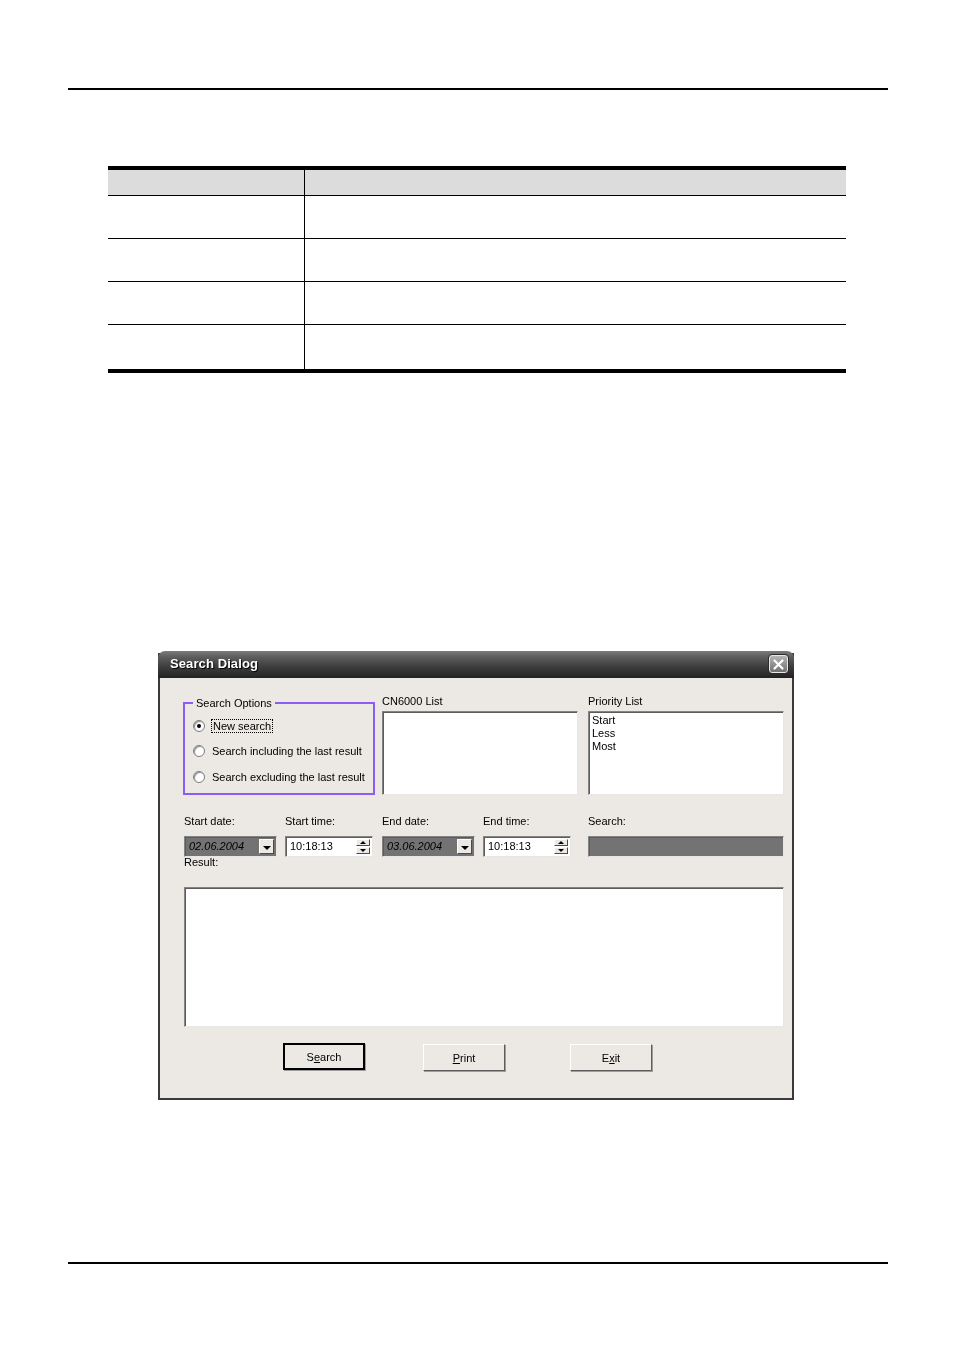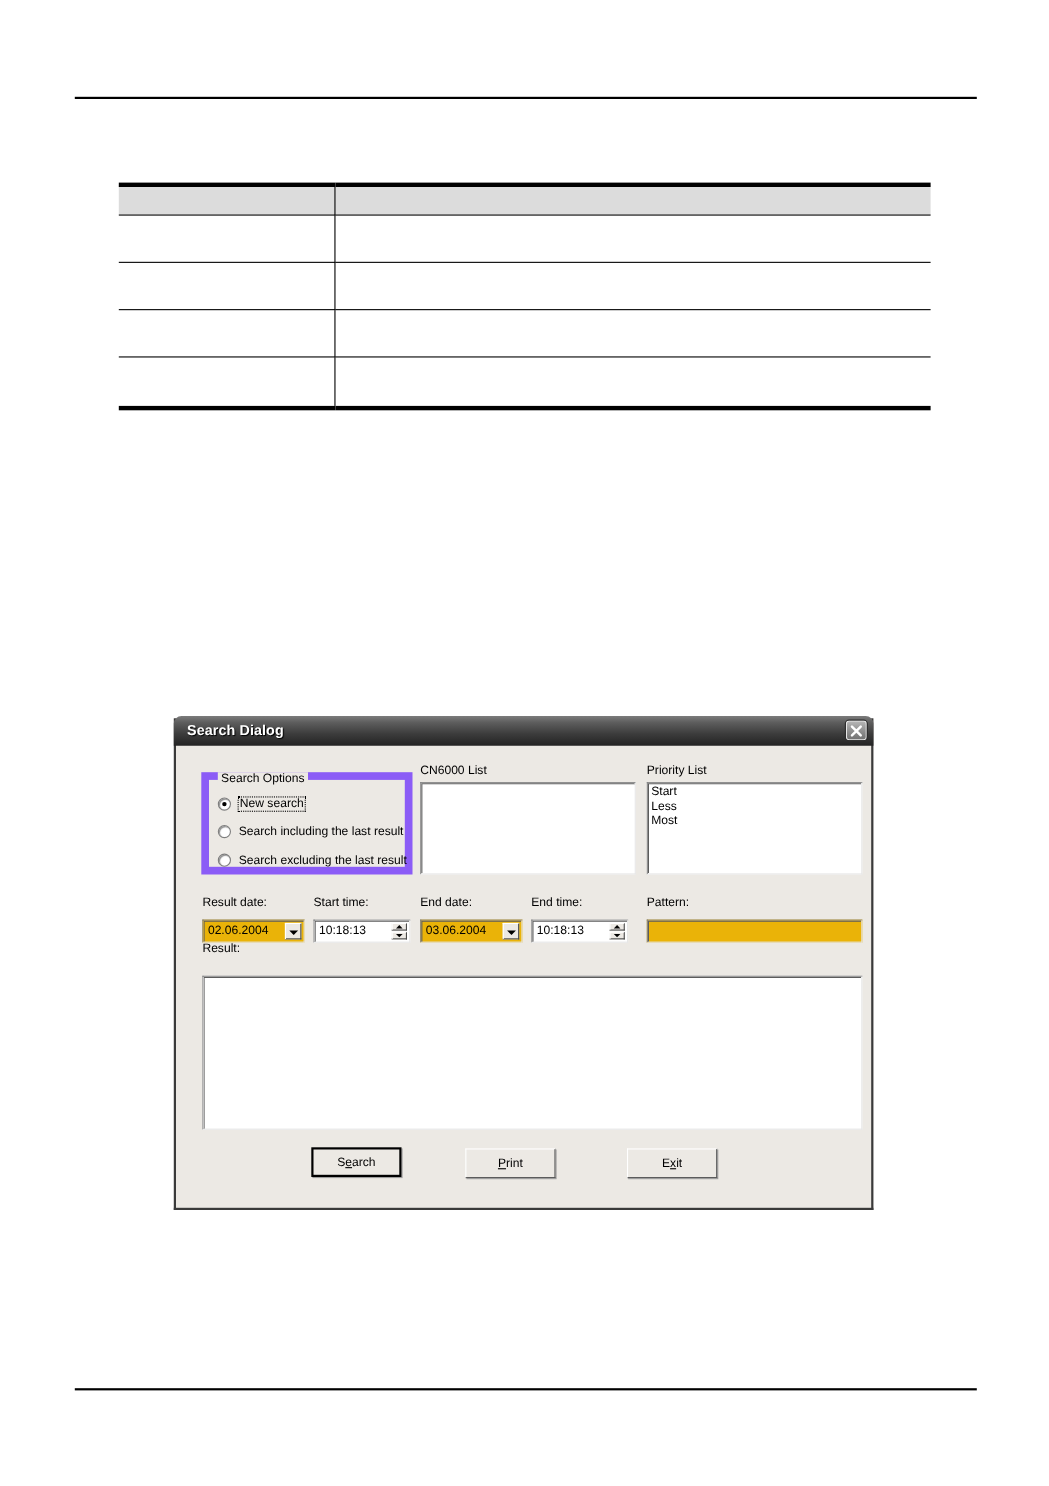--- a/index.html
+++ b/index.html
@@ -122,21 +122,21 @@
     height: 418px;
   }
 
   
   .groupbox {
     position: absolute;
     left: 23px;
     top: 24px;
     width: 192px;
     height: 93px;
-    border: 7px solid #8b5cf6;
+    border: 2px solid #8b5cf6;
     box-sizing: border-box;
     padding-left: 36px;
   }
   .groupbox-legend {
     position: absolute;
     left: 8px;
     top: -7px;
     background: #ece9e4;
     padding: 0 3px;
     font-size: 11px;
@@ -203,25 +203,26 @@
     line-height: 13px;
     padding-left: 3px;
     white-space: nowrap;
   }
   .list-inner { padding-top: 2px; }
 
   
   .combo {
     position: absolute;
     height: 21px;
-    background: #eab308;
+    background: #737373;
     border: 1px solid;
     border-color: #848484 #e6e6e6 #e6e6e6 #848484;
     box-shadow: inset 1px 1px 0 #5c5c5c;
     box-sizing: border-box;
+    font-style: italic;
   }
   .combo-value {
     position: absolute;
     left: 4px;
     top: 3px;
     font-size: 11px;
     white-space: nowrap;
   }
   .combo-arrow {
     position: absolute;
@@ -412,21 +413,21 @@
 
     <span class="fld-label" style="left:428px; top:17px;">Priority List</span>
     <div class="sunken" style="left:428px; top:33px; width:196px; height:84px;">
       <div class="list-inner">
         <div class="listitem">Start</div>
         <div class="listitem">Less</div>
         <div class="listitem">Most</div>
       </div>
     </div>
 
-    <span class="fld-label" style="left:24px; top:137px;">Result date:</span>
+    <span class="fld-label" style="left:24px; top:137px;">Start date:</span>
     <div class="combo" style="left:24px; top:158px; width:93px;">
       <span class="combo-value">02.06.2004</span>
       <span class="combo-arrow"></span>
     </div>
 
     <span class="fld-label" style="left:125px; top:137px;">Start time:</span>
     <div class="spin" style="left:125px; top:158px; width:88px;">
       <span class="spin-value">10:18:13</span>
       <span class="spin-btns">
         <div class="up"></div>
@@ -442,21 +443,21 @@
 
     <span class="fld-label" style="left:323px; top:137px;">End time:</span>
     <div class="spin" style="left:323px; top:158px; width:88px;">
       <span class="spin-value">10:18:13</span>
       <span class="spin-btns">
         <div class="up"></div>
         <div class="dn"></div>
       </span>
     </div>
 
-    <span class="fld-label" style="left:428px; top:137px;">Pattern:</span>
+    <span class="fld-label" style="left:428px; top:137px;">Search:</span>
     <div class="combo" style="left:428px; top:158px; width:196px;">
       <span class="combo-value"></span>
     </div>
 
     <span class="fld-label" style="left:24px; top:178px;">Result:</span>
     <div class="sunken" style="left:24px; top:209px; width:600px; height:140px;">
       <div class="list-inner"></div>
     </div>
 
     <div class="btn default" style="left:123px; top:365px; width:82px;justify-content:center;">

